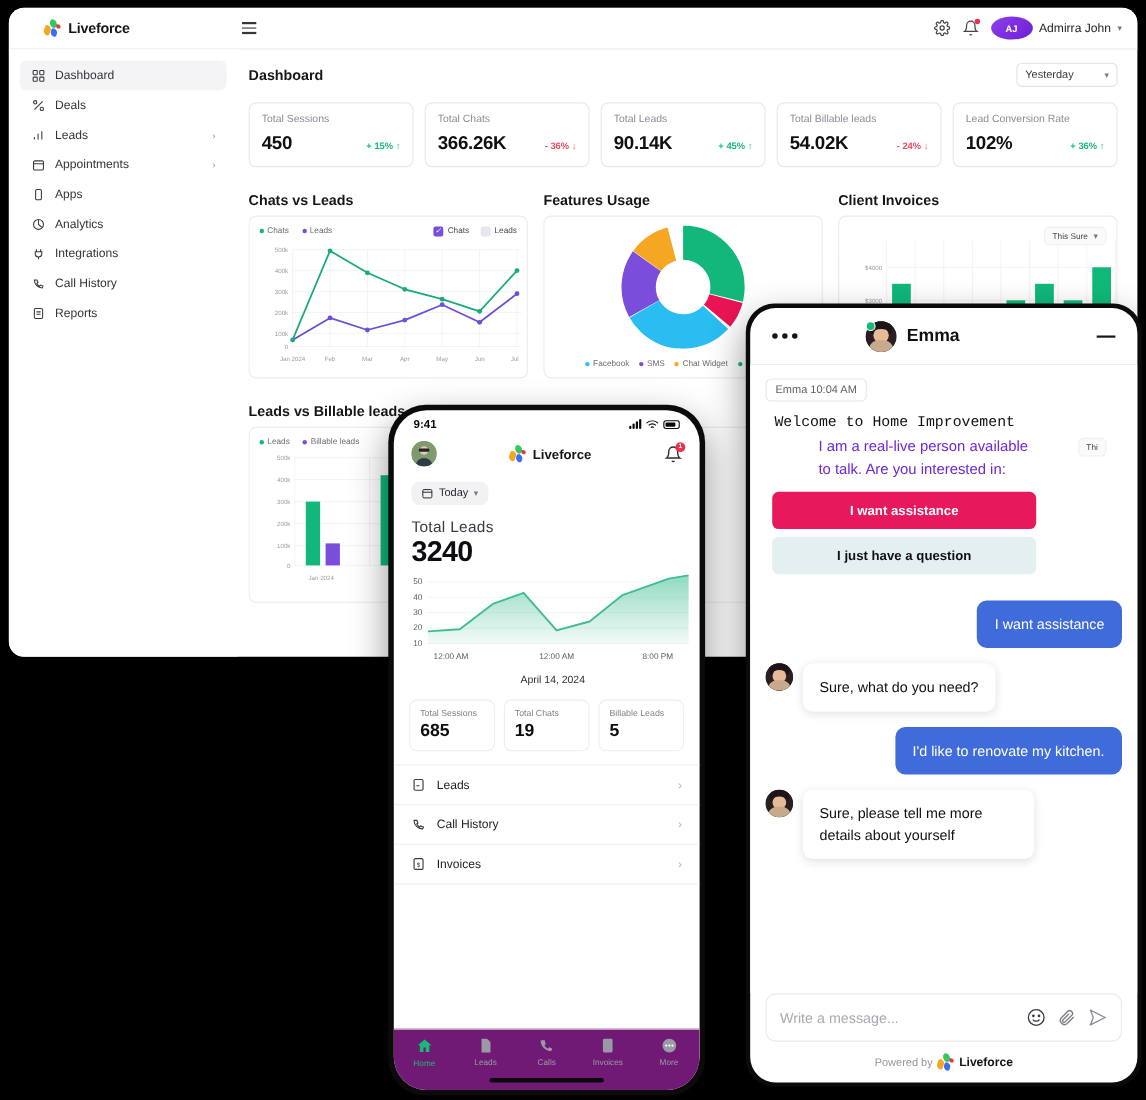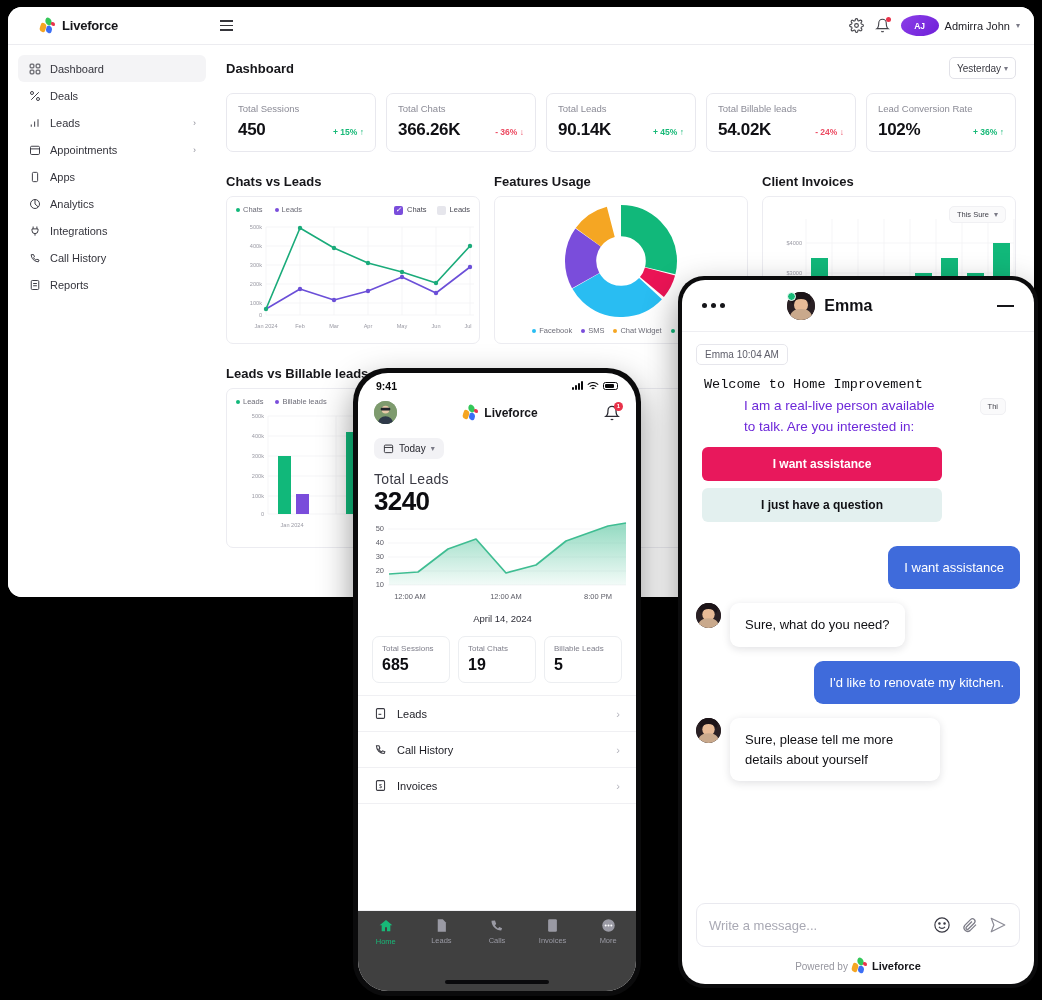--- a/index.html
+++ b/index.html
@@ -61,21 +61,21 @@
   .side-item.active { background:#f4f4f6; }
   .side-ico { width:13px; height:13px; display:flex; align-items:center; justify-content:center; color:#3a3a42; flex:0 0 13px;}
   .side-label { flex:1; }
   .side-arrow { font-size:9px; color:#8d8d98; }
 
   
   .main { flex:1; padding: 12px 18px 0 10px; overflow:hidden; position:relative; }
   .main-head { display:flex; align-items:center; margin-bottom: 14px; }
   .page-title { font-size:13px; font-weight:bold; color:#16161a; }
   .range-select {
-    margin-left:auto; width: 67px; height:22px;
+    margin-left:auto; width: 92px; height:22px;
     border:1px solid #e2e2e8; border-radius:5px;
     display:flex; align-items:center; padding: 0 7px;
     font-size:10px; color:#3a3a42; background:#fff; cursor:pointer;
   }
   .range-select .caret { margin-left:auto; }
 
   .kpi-row { display:flex; gap:10px; }
   .kpi {
     flex:1; border:1px solid #e8e8ee; border-radius:7px;
     padding: 9px 11px 11px 11px; background:#fff;
@@ -143,21 +143,21 @@
   .ph-date-chip { text-align:center; font-size:9.5px; color:#2e2e38; margin-top:2px; font-weight:500;margin-left:11px;}
 
   .ph-cards { display:flex; gap:8px; padding: 12px 14px 0 14px; }
   .ph-card { flex:1; border:1px solid #eceef1; border-radius:7px; padding:7px 9px 8px 9px; background:#fff;}
   .ph-card-label { font-size:8px; color:#7f7f8b; margin-bottom:3px;}
   .ph-card-value { font-size:16px; font-weight:bold; color:#0d0d11;}
 
   .ph-list { margin-top:12px; border-top:1px solid #f0f0f3;}
   .ph-row { display:flex; align-items:center; gap:10px; padding: 11px 16px; border-bottom:1px solid #f0f0f3; font-size:11px; color:#1d1d24; cursor:pointer;}
   .ph-row .chev { margin-left:auto; color:#b4b4bd; font-size:11px;}
-  .ph-tabbar { position:absolute; left:0; right:0; bottom:0; height:81px; background:#404040; border-top:1px solid #f0f0f3; display:flex; padding-top:7px;}
+  .ph-tabbar { position:absolute; left:0; right:0; bottom:0; height:56px; background:#701a75; border-top:1px solid #f0f0f3; display:flex; padding-top:7px;}
   .ph-tab { flex:1; display:flex; flex-direction:column; align-items:center; gap:3px; font-size:7.5px; color:#9a9aa4; cursor:pointer;}
   .ph-tab.active { color:#18b978; }
   .home-indic { position:absolute; bottom:7px; left:50%; transform:translateX(-50%); width:104px; height:4px; border-radius:3px; background:#0a0a0c;}
 
   
   #chat {
     position:absolute; left:678px; top:276px; width:360px; height:712px;
     background:#0b0b0c; border-radius:26px; padding:4px;
     box-shadow: 0 14px 34px rgba(0,0,0,.42);
   }

